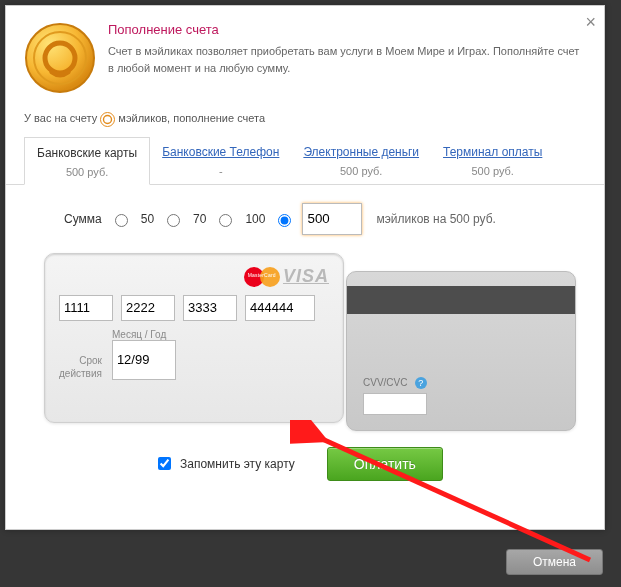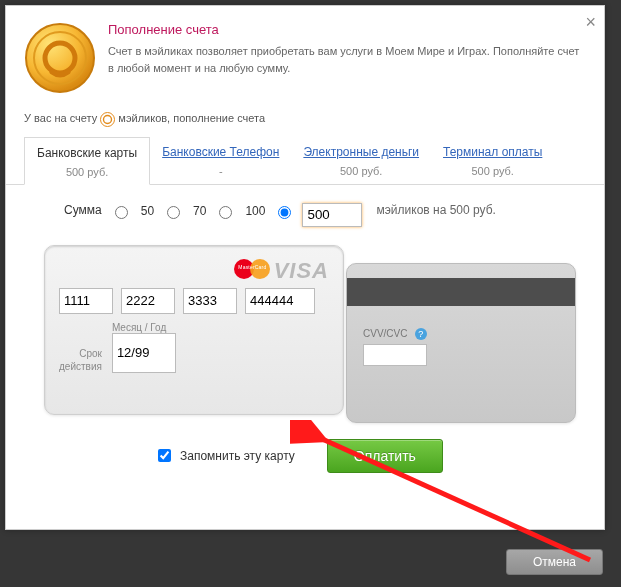--- a/index.html
+++ b/index.html
@@ -72,27 +72,27 @@
     margin-bottom: -1px;
     background: #fff;
   }
   .tab.active .tab-title { color: #333; text-decoration: none; }
   .tab-title { display: block; line-height: 1.3; }
   .tab-sub   { display: block; color: #888; font-size: 11px; margin-top: 4px; text-decoration: none; }
 
   .form-body { padding: 18px 18px 10px 18px; }
 
   .sum-row {
-    display: flex; align-items: flex-start; gap: 8px;
+    display: flex; align-items: center; gap: 8px;
     margin: 0 0 18px 40px;
     font-size: 12px;
   }
   .sum-row label { display: flex; align-items: center; gap: 10px; cursor: pointer; }
   .sum-row input[type=text] {
-    width: 60px; height: 24px; border: 1px solid #bbb; padding: 0 4px;
+    width: 60px; height: 32px; border: 1px solid #bbb; padding: 0 4px;
     box-shadow: 0 0 3px rgba(255,160,40,.8);
   }
   .sum-hint { color: #666; margin-left: 6px; }
 
   .cards-wrap { position: relative; height: 180px; margin: 0 10px 14px 10px; }
   .card-front {
     position: absolute; left: 10px; top: 0;
     width: 300px; height: 170px;
     background: linear-gradient(#f4f4f4,#e7e7e7);
     border: 1px solid #cfcfcf; border-radius: 10px;
@@ -105,32 +105,32 @@
     background: linear-gradient(#d8d8d8,#c8c8c8);
     border: 1px solid #bcbcbc; border-radius: 10px;
     box-shadow: 0 1px 3px rgba(0,0,0,.1);
     padding: 0;
     z-index: -0;
   }
   .card-back::before {
     content: ""; display: block; height: 28px; background:#4d4d4d;
     margin-top: 14px;
   }
-  .card-back-inner { padding: 20px 16px; }
+  .card-back-inner { padding: 20px 16px; margin-top: 41px; }
   .cvv-label { color:#777; font-size: 10px; }
   .cvv-field { width: 64px; height: 22px; border:1px solid #bbb; background:#fff; display:block; margin-top:4px; padding:0 4px; }
   .help-dot { display:inline-block; width:12px; height:12px; border-radius:50%; background:#4aa3df; color:#fff; font-size:9px; text-align:center; line-height:12px; margin-left:4px; }
 
   .brands { text-align: right; }
   .mc { display:inline-block; position:relative; width:36px; height:22px; }
   .mc::before,.mc::after{content:"";position:absolute;top:1px;width:20px;height:20px;border-radius:50%;}
   .mc::before{left:0;background:#eb001b;}
   .mc::after{right:0;background:#f79e1b;opacity:.9;}
   .mc-label{position:absolute;top:6px;left:4px;font-size:5px;color:#fff;z-index:2;letter-spacing:.2px;}
-  .visa { display:inline-block; font-style:italic; font-weight:bold; color:#b9b9b9; font-size:22px; letter-spacing:1px; vertical-align:top; }
+  .visa { display:inline-block; font-style:italic; font-weight:bold; color:#b9b9b9; font-size:18px; letter-spacing:1px; vertical-align:top;text-decoration:underline; }
 
   .card-label { color:#8a8a8a; font-size: 10px; margin-top: 8px; }
   .card-row { display:flex; gap:8px; margin-top:4px; }
   .card-row input { width: 54px; height: 26px; border:1px solid #bbb; padding:0 4px; font-size:13px; }
   .card-row input.wide { width: 70px; }
   .exp-row { display:flex; align-items:flex-end; gap:10px; margin-top:8px; }
   .exp-labels { text-align:right; color:#8a8a8a; font-size:10px; line-height:1.3; }
   .exp-row input { width: 64px; height:40px; border:1px solid #bbb; padding:0 4px; font-size:13px; }
 
   .actions {

